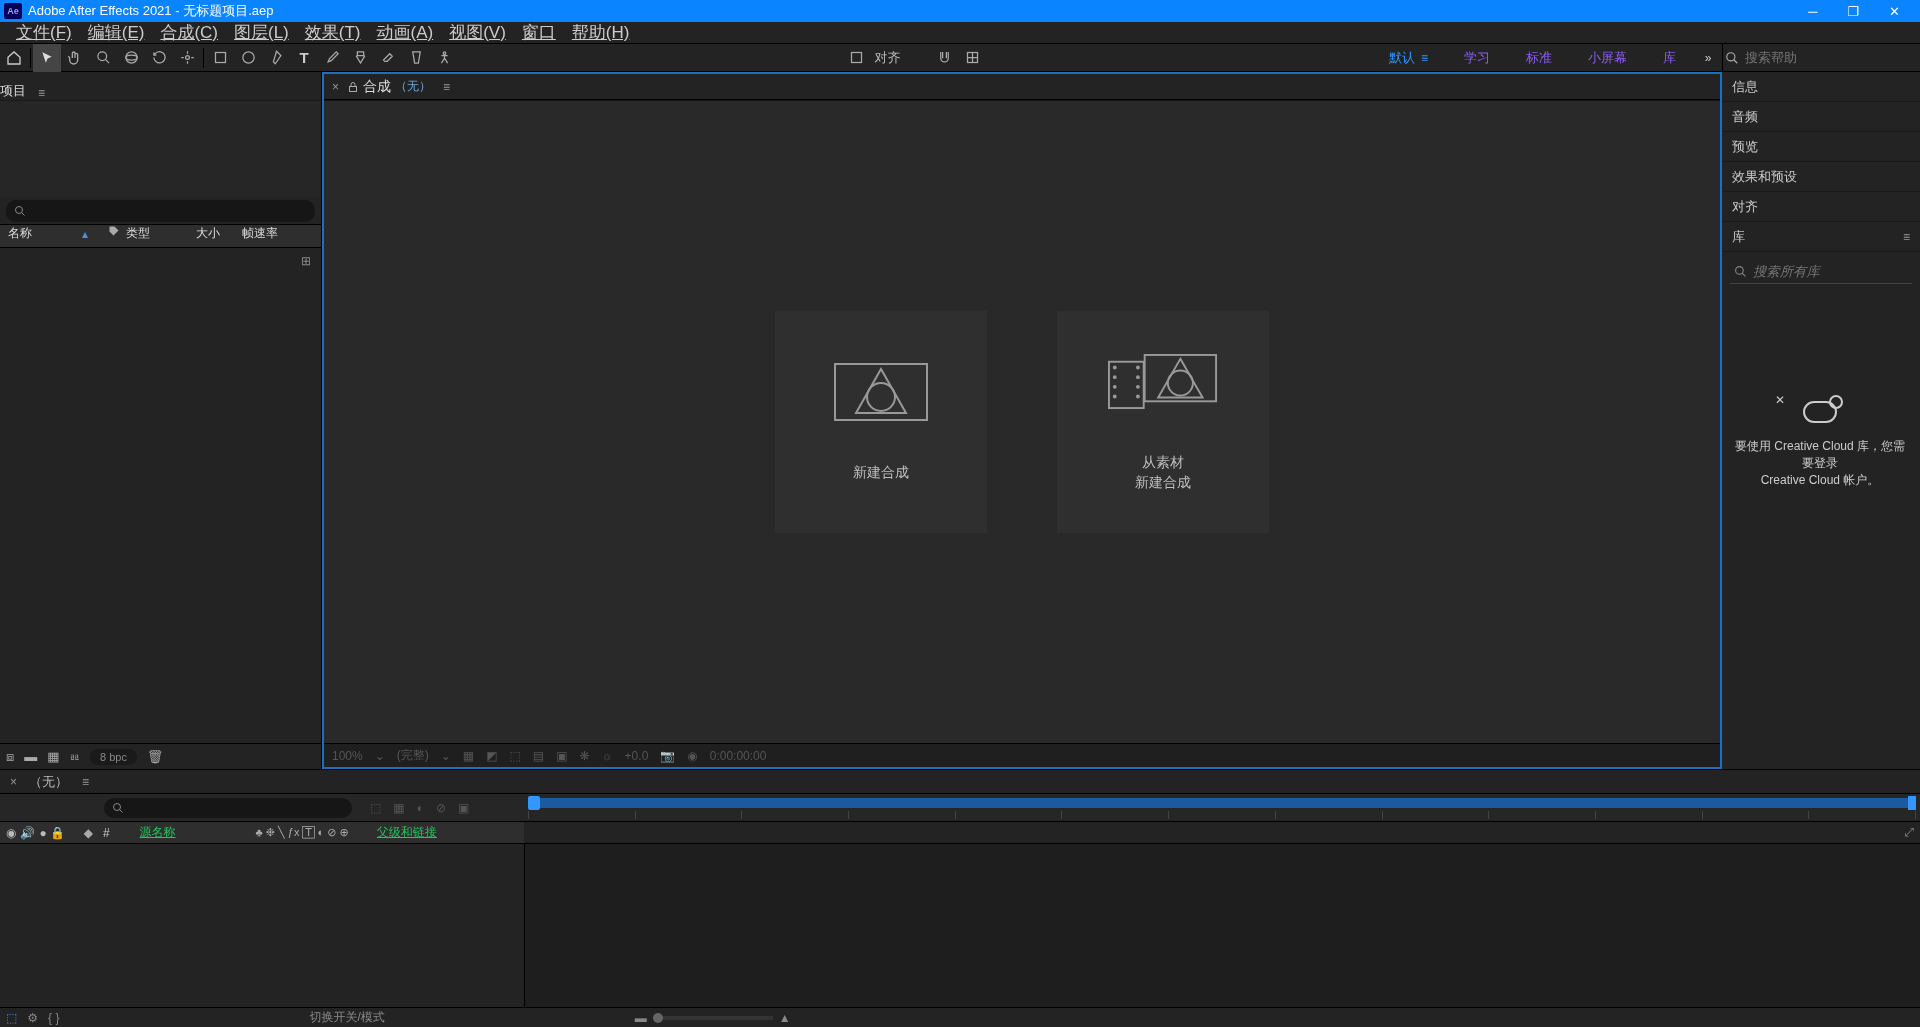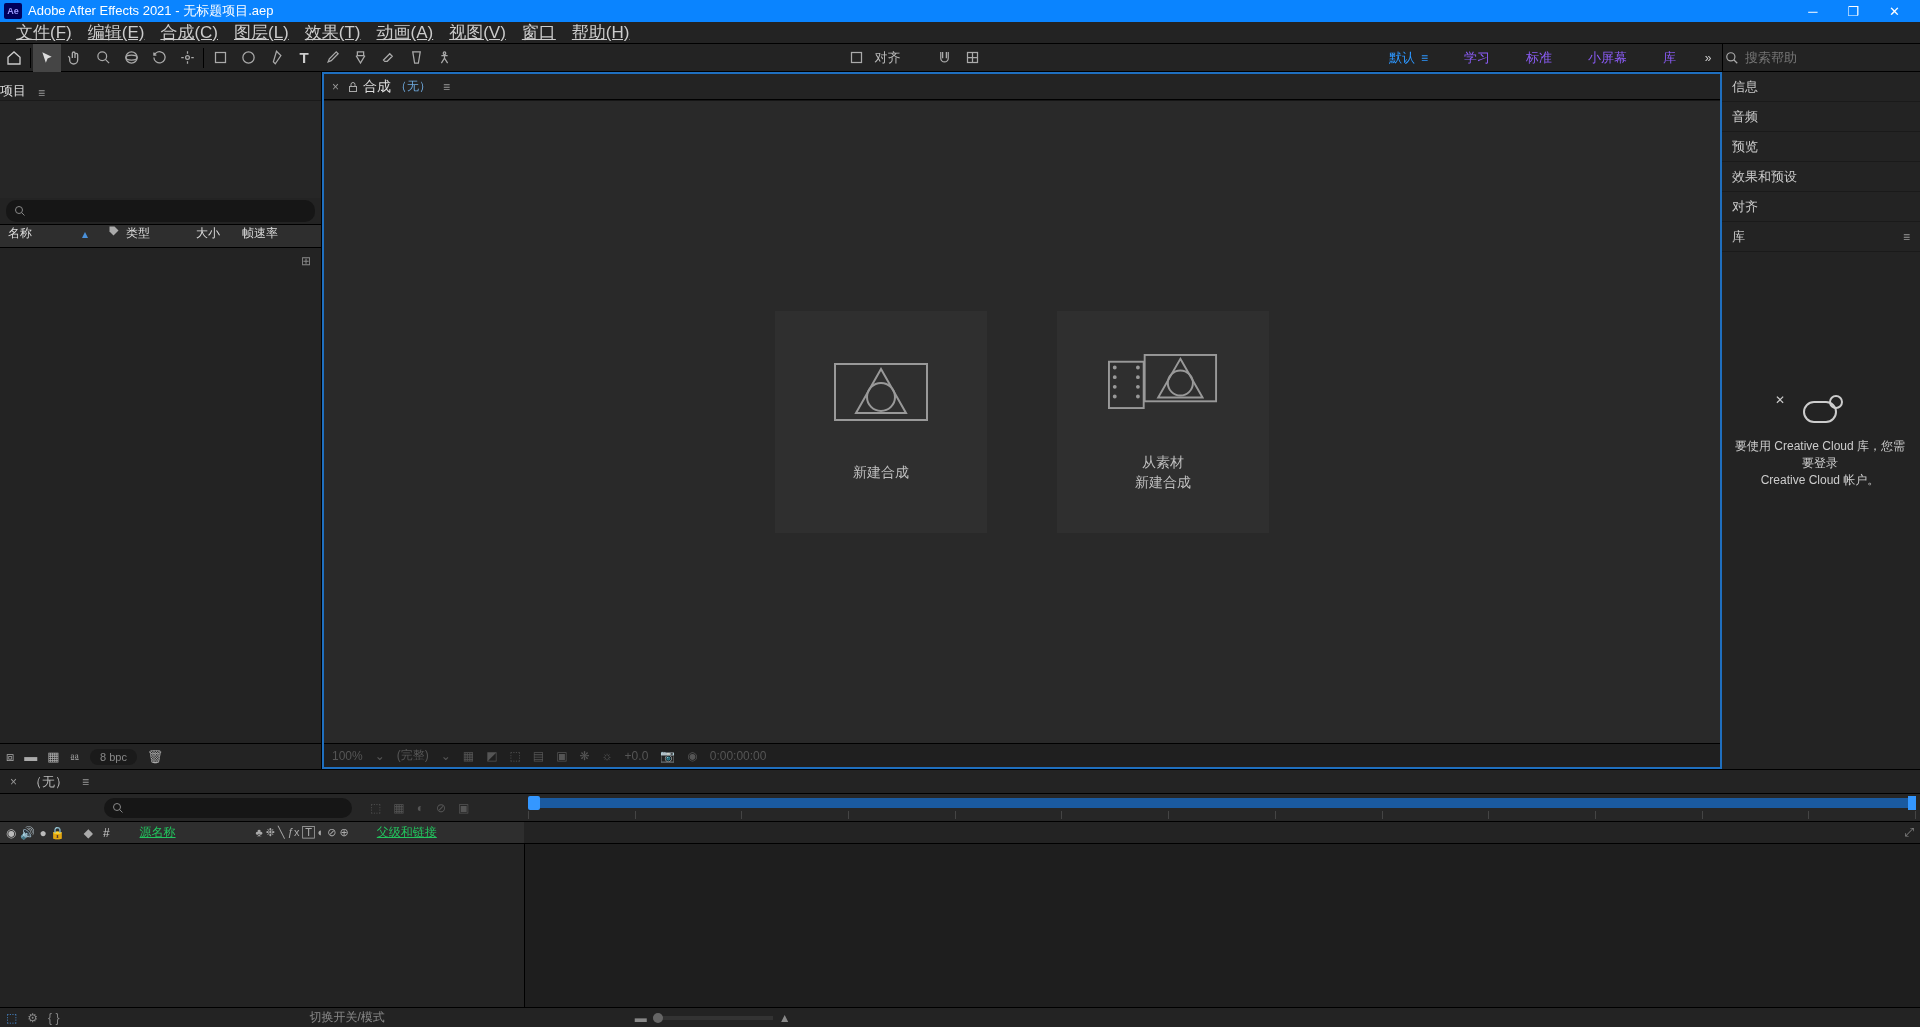--- a/index.html
+++ b/index.html
@@ -384,20 +384,29 @@
     <div class="r-panel">
         <span class="r-label">效果和预设</span>
       </div>
     <div class="r-panel">
         <span class="r-label">对齐</span>
       </div>
     <div class="r-panel">
         <span class="r-label">库</span>
         <span style="color:#999">≡</span>
       </div>
+    <div class="lib-body">
+      <div class="lib-search">
+        <svg width="13" height="13" viewBox="0 0 24 24" fill="none" stroke="#888" stroke-width="2">
+            <circle cx="10" cy="10" r="7"></circle>
+            <path d="M21 21l-6-6"></path>
+          </svg>
+        <input type="text" placeholder="搜索所有库" style="">
+      </div>
+    </div>
     <div class="cc-block">
       <div style="position:relative;display:inline-block">
         <span class="cc-x">✕</span>
         <span class="cc-icon"></span>
       </div>
       <div>要使用 Creative Cloud 库，您需要登录</div>
       <div>Creative Cloud 帐户。</div>
     </div>
   </div>
 </div>

